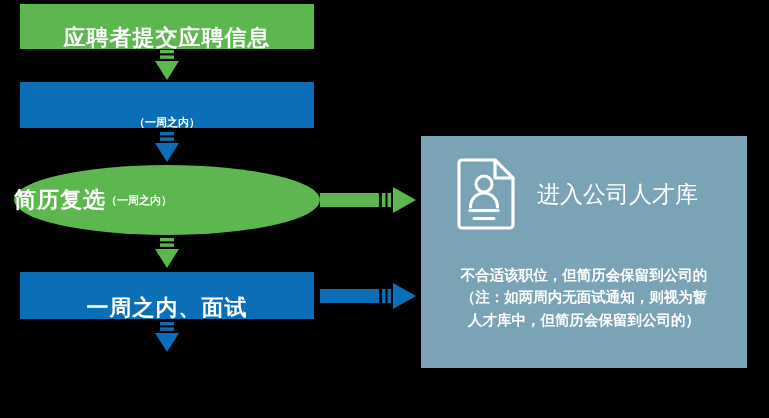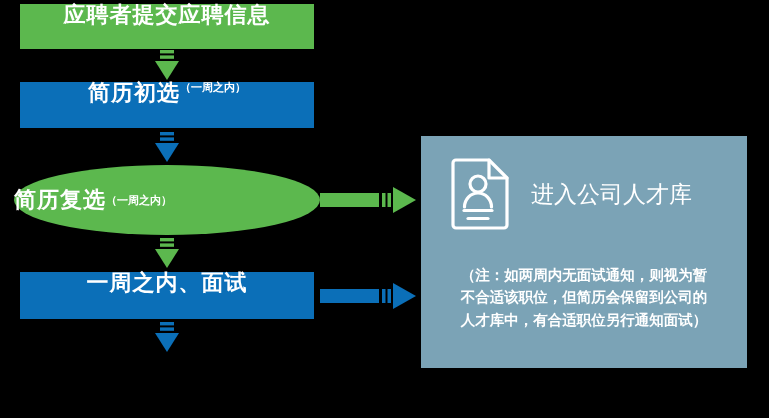--- a/index.html
+++ b/index.html
@@ -23,21 +23,21 @@
     height: 418px;
     background: #000000;
   }
 
   
   .flow-box {
     position: absolute;
     left: 20px;
     width: 294px;
     display: flex;
-    align-items: flex-start;
+    align-items: flex-end;
     justify-content: center;
     box-sizing: border-box;
   }
   .flow-box.green { background: #5CB84E; }
   .flow-box.blue  { background: #0B6FB8; }
 
   .flow-label {
     color: #FFFFFF;
     font-size: 22px;
     font-weight: bold;
@@ -104,21 +104,21 @@
     left: 421px;
     top: 136px;
     width: 326px;
     height: 232px;
     background: #7BA3B6;
     box-sizing: border-box;
   }
 
   #panel-head {
     position: absolute;
-    left: 4px; top: 8px;
+    left: 10px; top: 8px;
     width: 326px;
     height: 100px;
     display: flex;
     align-items: center;
     justify-content: flex-start;
     padding-left: 26px;
     box-sizing: border-box;
   }
 
   #doc-person-icon { width: 58px; height: 72px; flex: none; }
@@ -158,21 +158,20 @@
 
   <div class="arrow-down" id="arr-1">
     <svg viewBox="0 0 32 32" xmlns="http://www.w3.org/2000/svg">
       <rect x="9" y="0" width="14" height="3.4" fill="#5CB84E"></rect>
       <rect x="9" y="5.4" width="14" height="3.4" fill="#5CB84E"></rect>
       <polygon points="4,11 28,11 16,30" fill="#5CB84E"></polygon>
     </svg>
   </div>
 
   <div class="flow-box blue" id="box-screen1">
-    <span class="flow-label">简历初选</span>
     <span class="flow-note">（一周之内）</span>
   </div>
 
   <div class="arrow-down" id="arr-2">
     <svg viewBox="0 0 32 32" xmlns="http://www.w3.org/2000/svg">
       <rect x="9" y="0" width="14" height="3.4" fill="#0B6FB8"></rect>
       <rect x="9" y="5.4" width="14" height="3.4" fill="#0B6FB8"></rect>
       <polygon points="4,11 28,11 16,30" fill="#0B6FB8"></polygon>
     </svg>
   </div>
@@ -231,20 +230,20 @@
           <circle cx="27" cy="26" r="8"></circle>
           <path d="M13.5 49 A13.5 14 0 0 1 40.5 49"></path>
           <line x1="13" y1="52.5" x2="41" y2="52.5"></line>
           <line x1="17" y1="60.5" x2="37" y2="60.5"></line>
         </svg>
       </span>
       <span id="panel-title">进入公司人才库</span>
     </div>
 
     <div id="panel-note">
+      <span>不合适该职位，但简历会保留到公司的</span>
       <span>（注：如两周内无面试通知，则视为暂</span>
-      <span>不合适该职位，但简历会保留到公司的</span>
-      <span>人才库中，有合适职位另行通知面试）</span>
+      <span>人才库中，但简历会保留到公司的）</span>
     </div>
 
   </div>
 
 </div>
 
 </body></html>

